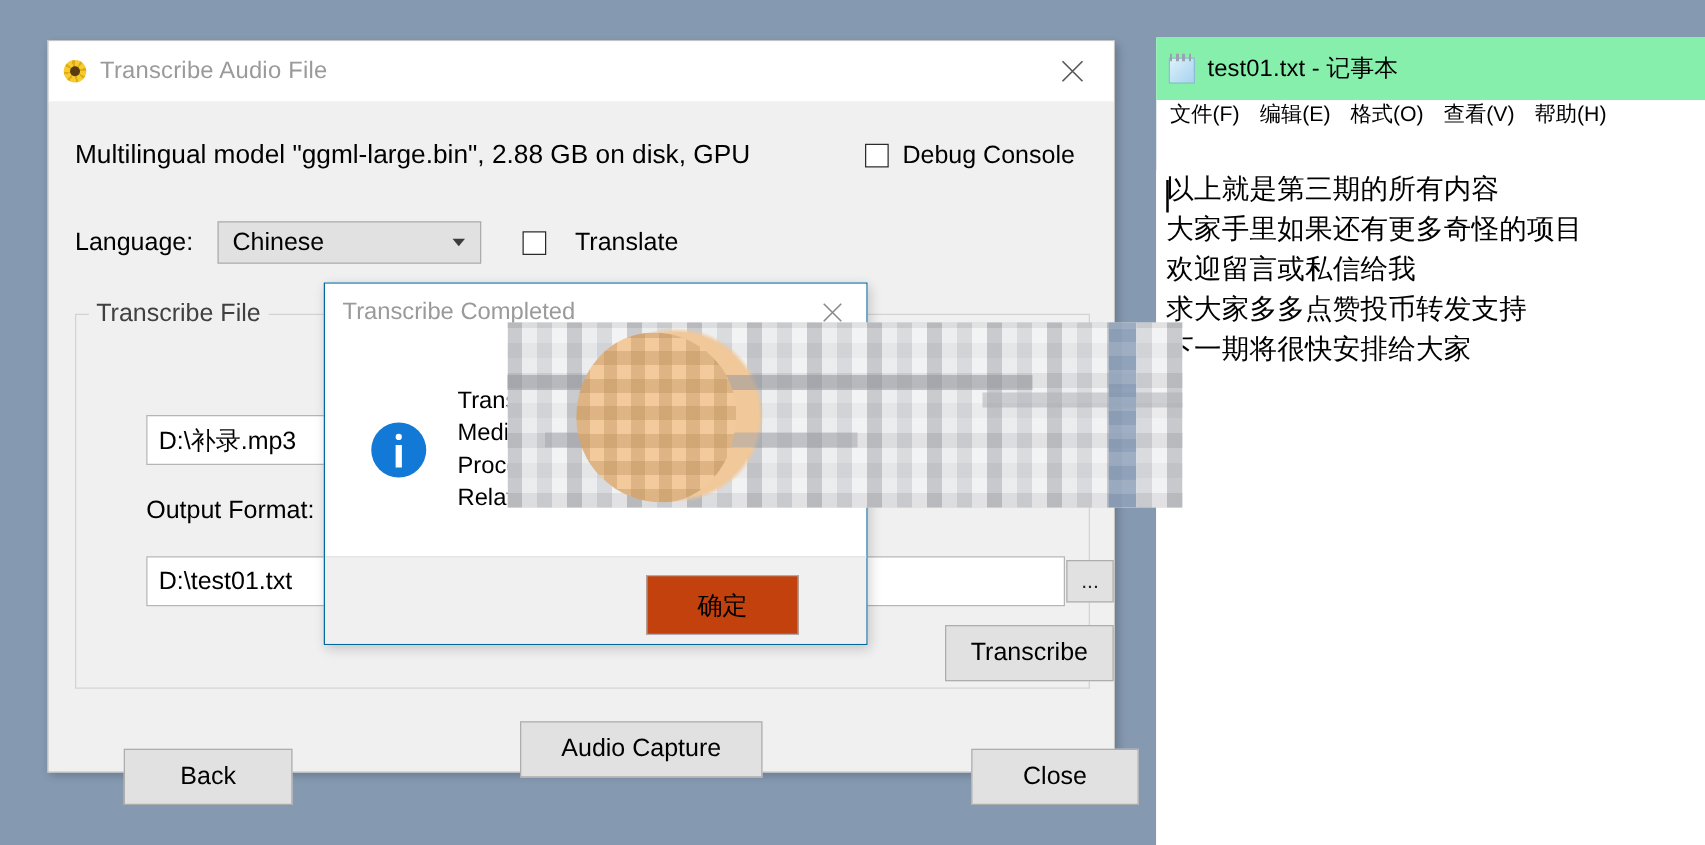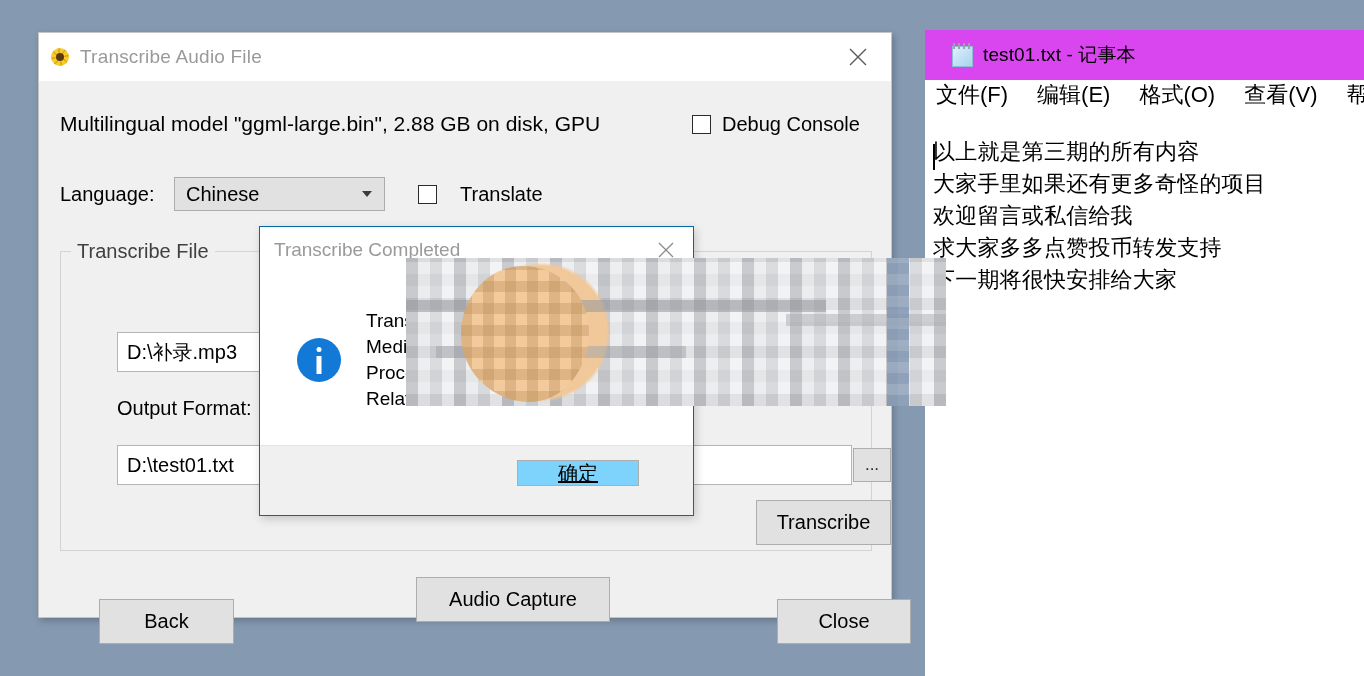--- a/index.html
+++ b/index.html
@@ -14,45 +14,45 @@
   
   #notepad {
     position: absolute; left: 925px; top: 30px;
     width: 439px; height: 646px;
     background: #ffffff;
     box-sizing: border-box;
   }
   #notepad-titlebar {
     height: 50px;
     display: flex; align-items: center;
-    padding-left: 27px;
-    background: #d946ef;
+    padding-left: 10px;
+    background: #86efac;
   }
   .np-icon {
     width: 22px; height: 24px; margin-right: 9px;
     position: relative; flex: none;
   }
   .np-icon .pad {
     position: absolute; left: 0; top: 3px; width: 21px; height: 21px;
     background: linear-gradient(135deg,#dff0fb 0%, #bfe0f4 55%, #a9d3ee 100%);
     border: 1px solid #8fbdd8;
     box-sizing: border-box;
   }
   .np-icon .rings {
     position: absolute; left: 1px; top: 0px; width: 19px; height: 6px;
     background: repeating-linear-gradient(90deg,#9aa3ad 0 2px, transparent 2px 5px);
   }
   #notepad-title {
     font-size: 19px; color: #000; letter-spacing: .1px;
     white-space: nowrap;
   }
   #notepad-menubar {
-    display: flex; gap: 27px;
+    display: flex; gap: 14px;
     padding: 0 10px 6px 10px;
-    font-size: 22px; color: #000;
+    font-size: 17px; color: #000;
     height: 26px; align-items: flex-start;
   }
   .np-menu { white-space: nowrap; cursor: default; padding: 0 1px; }
   #notepad-textarea {
     position: absolute; left: 0; top: 106px; right: 0; bottom: 0;
     background: #ffffff;
     padding: 0 0 0 8px;
     box-sizing: border-box;
   }
   .np-line {
@@ -255,25 +255,25 @@
   }
   .modal-line {
     font-size: 19px; line-height: 26px; color: #000; white-space: pre;
   }
   #modal-footer {
     position: absolute; left: 0; right: 0; bottom: 0; height: 69px;
     background: #f0f0f0; border-top: 1px solid #e4e4e4;
   }
   #modal-ok {
     position: absolute; right: 54px; top: 14px;
-    width: 122px; height: 26px;
-    background: #7dd3fc; border: 1px solid #adadad; box-sizing: border-box;
+    width: 122px; height: 48px;
+    background: #c2410c; border: 1px solid #adadad; box-sizing: border-box;
     display: flex; align-items: center; justify-content: center;
     font-family: "DejaVu Sans", "Liberation Sans", sans-serif;
-    font-size: 20px; color: #000; cursor: pointer; text-decoration: underline;
+    font-size: 20px; color: #000; cursor: pointer;
   }
 
   
   #censor {
     position: absolute; left: 406px; top: 258px;
     width: 540px; height: 148px;
     pointer-events: none;
     background-color: #e9eaec;
     background-image:
       radial-gradient(circle at 25% 50%, #f0c89a 0 16%, rgba(240,200,154,0) 17%),

